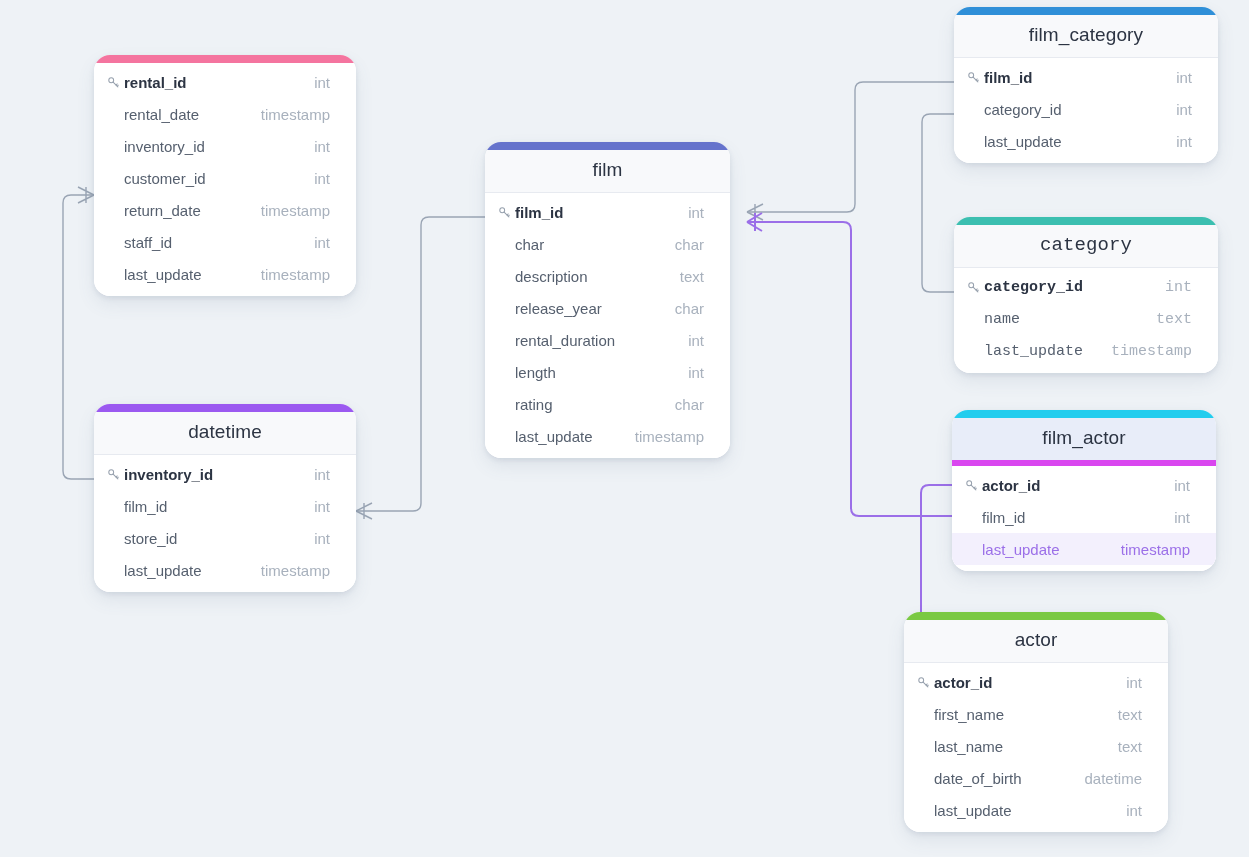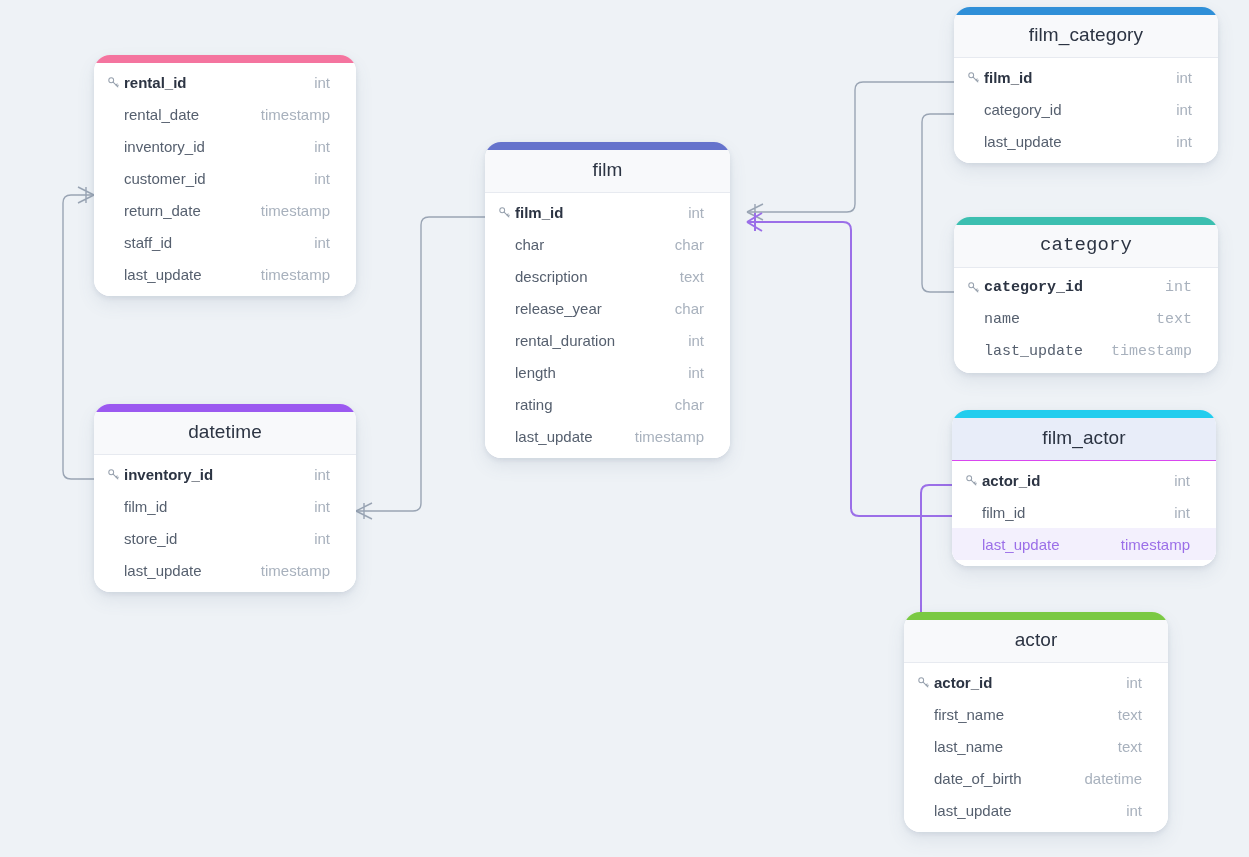--- a/index.html
+++ b/index.html
@@ -47,21 +47,21 @@
     background: #f8f9fb;
     border-bottom: 1px solid #e7eaf0;
     text-align: center;
     font-size: 19px;
     color: #2c3443;
     padding: 9px 10px 11px 10px;
     letter-spacing: 0.1px;
   }
   .node-node-selected .node-header {
     background: #e8edf9;
-    border-bottom: 1px solid #d946ef;
+    border-bottom: 6px solid #d946ef;
   }
   .rows {
     background: #ffffff;
     padding: 3px 0 6px 0;
   }
   .row {
     display: flex;
     align-items: center;
     padding: 0 26px 0 13px;
     height: 32px;

